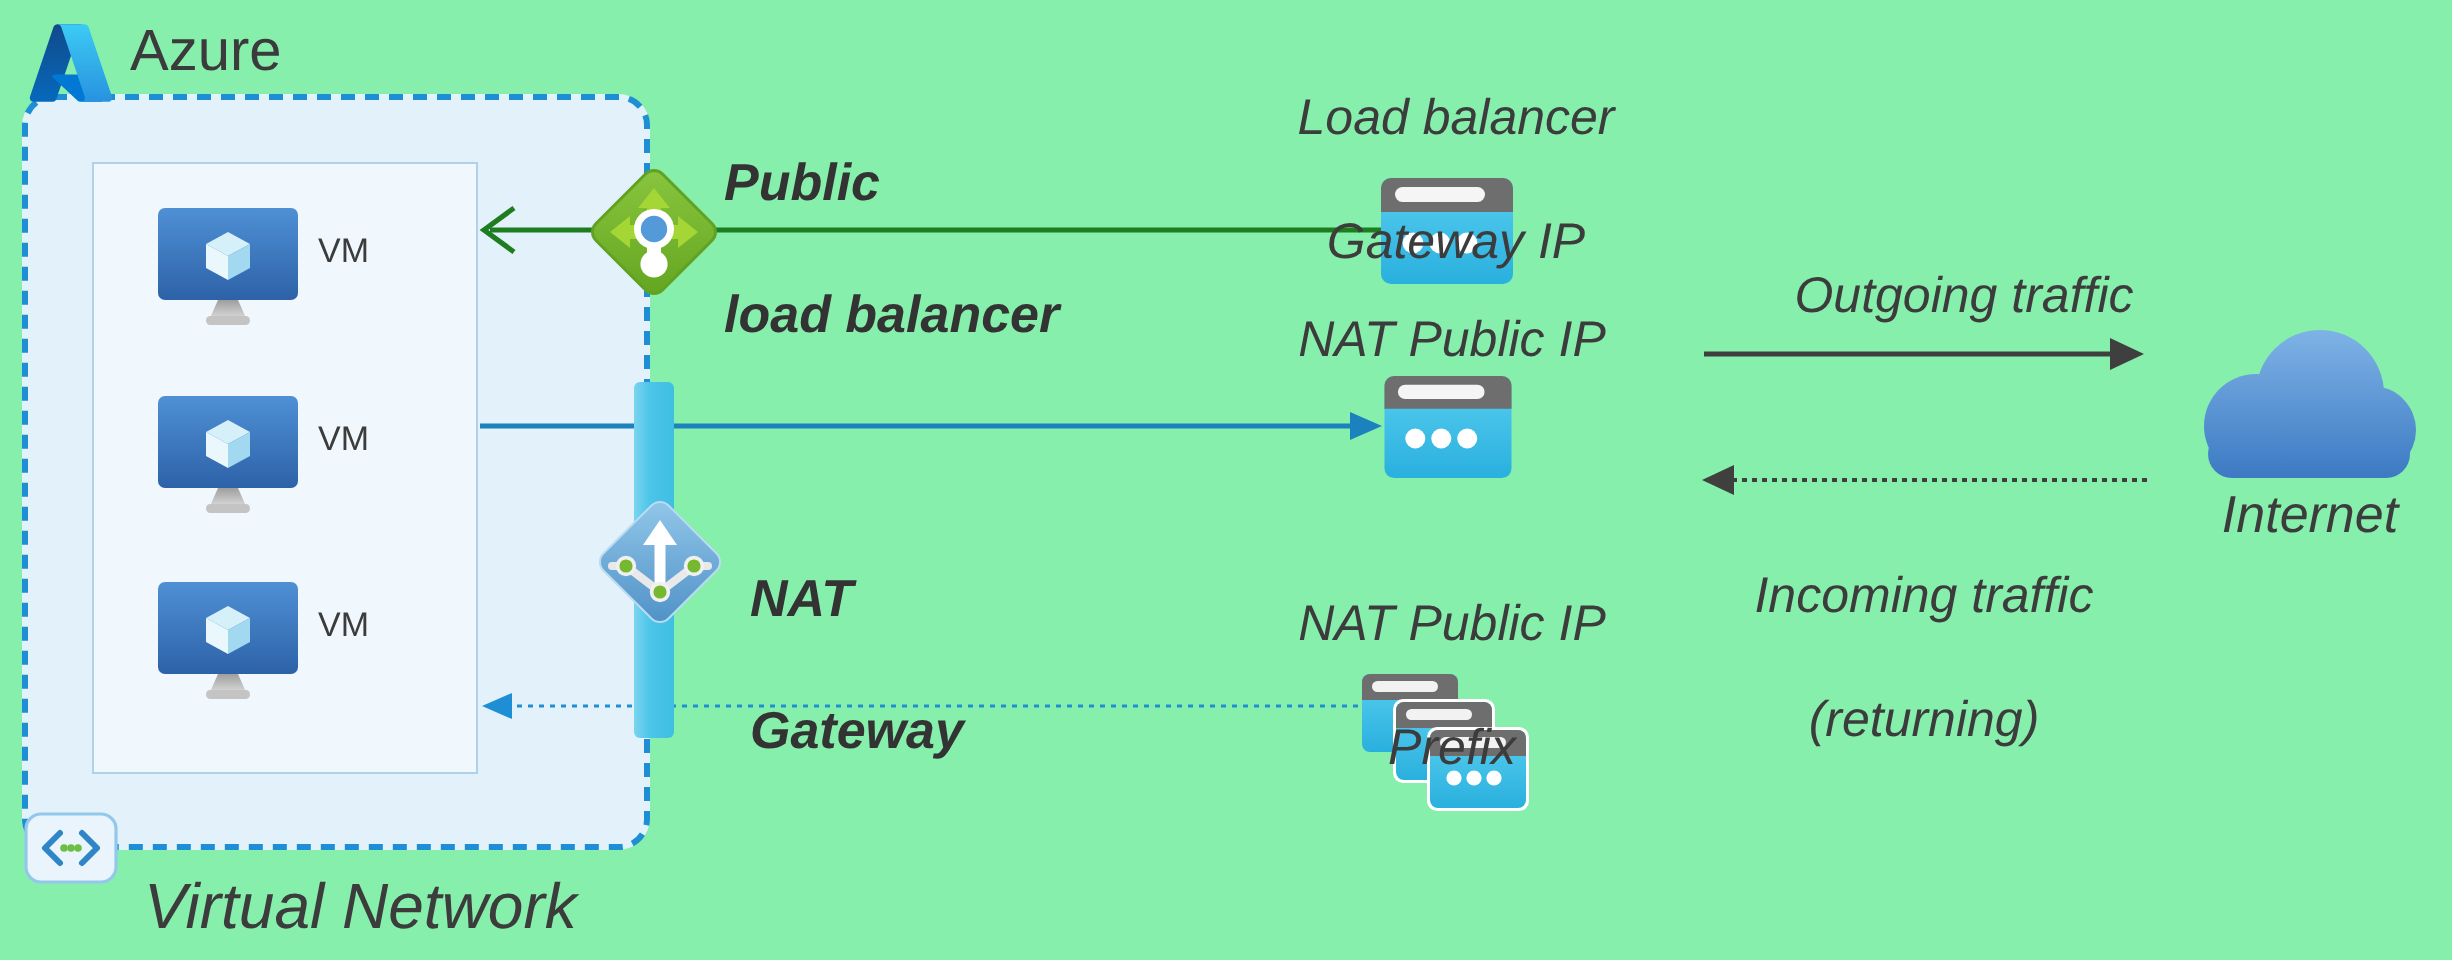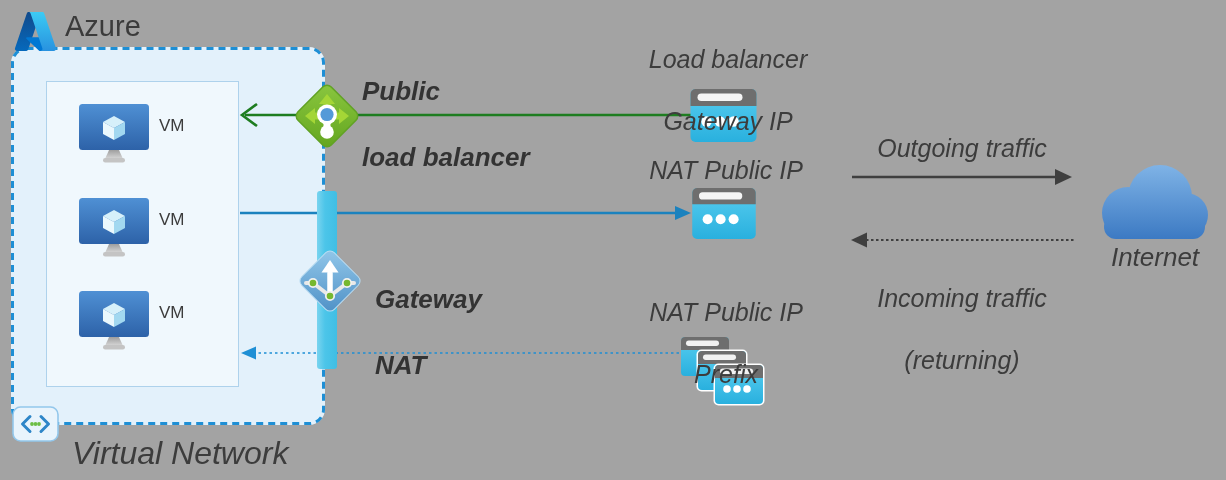--- a/index.html
+++ b/index.html
@@ -1,16 +1,16 @@
 <!DOCTYPE html>
 <html><head>
 <meta charset="utf-8">
 <style>
   html,body{margin:0;padding:0;background:#fff;}
-  #canvas{position:relative;width:1226px;height:480px;background:#a3a3a3;overflow:hidden;
+  #canvas{position:relative;width:1226px;height:480px;background:#86efac;overflow:hidden;
           font-family:"Liberation Sans", sans-serif;color:#3c3c3c;}
   .lbl{position:absolute;white-space:pre-line;z-index:5;font-style:italic;}
   .lbl.bold{font-weight:700;font-size:26px;line-height:33px;color:#333333;}
   .lbl.reg{font-size:25px;line-height:31px;color:#3c3c3c;text-align:center;}
   .azure-label{position:absolute;left:65px;top:10px;font-size:29px;color:#3b3b3b;z-index:5;}
   .vnet-bg{position:absolute;left:11px;top:47px;width:314px;height:378px;border-radius:16px;
            background:#e3f1fb;z-index:1;}
   .vnet-border{position:absolute;left:11px;top:47px;z-index:1;}
   .subnet-box{position:absolute;left:46px;top:81px;width:193px;height:306px;background:#f0f8fd;
               border:1.5px solid #aed2ec;box-sizing:border-box;z-index:1;}
@@ -245,37 +245,37 @@
         </g>
     </svg>
   </div>
 
   <div class="lbl bold" style="left:362px;top:42px">
     <div>Public</div>
     <div>load balancer</div>
   </div>
 
   <div class="lbl bold" style="left:375px;top:250px">
+    <div>NAT</div>
     <div>Gateway</div>
-    <div>NAT</div>
   </div>
 
   <div class="lbl reg" style="left:626px;top:13px;width:204px">
     <div>Load balancer</div>
     <div>Gateway IP</div>
   </div>
 
   <div class="lbl reg" style="left:624px;top:155px;width:204px">NAT Public IP</div>
 
   <div class="lbl reg" style="left:624px;top:266px;width:204px">
     <div>NAT Public IP</div>
     <div>Prefix</div>
   </div>
 
-  <div class="lbl reg" style="left:848px;top:102px;width:228px">
+  <div class="lbl reg" style="left:868px;top:102px;width:228px">
     <div>Outgoing traffic</div>
   </div>
 
   <div class="lbl reg" style="left:848px;top:252px;width:228px">
     <div>Incoming traffic</div>
     <div>(returning)</div>
   </div>
 
   <div class="lbl reg" style="left:1092px;top:242px;width:126px;font-size:26px">Internet</div>
 

